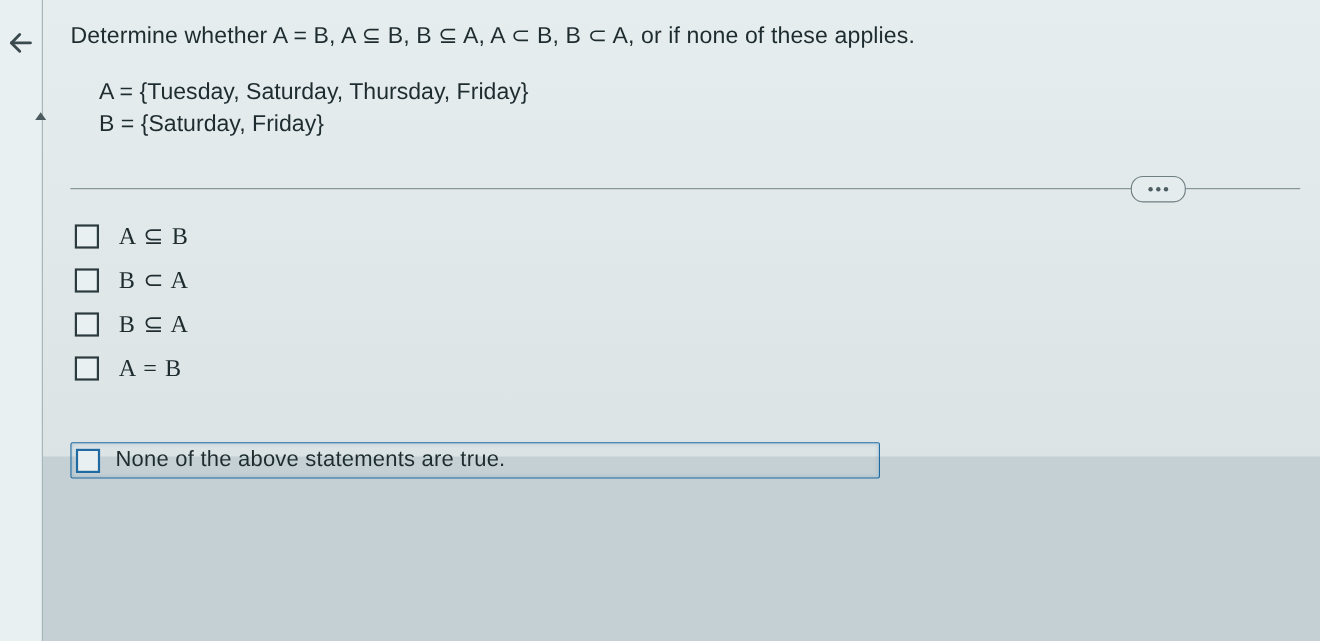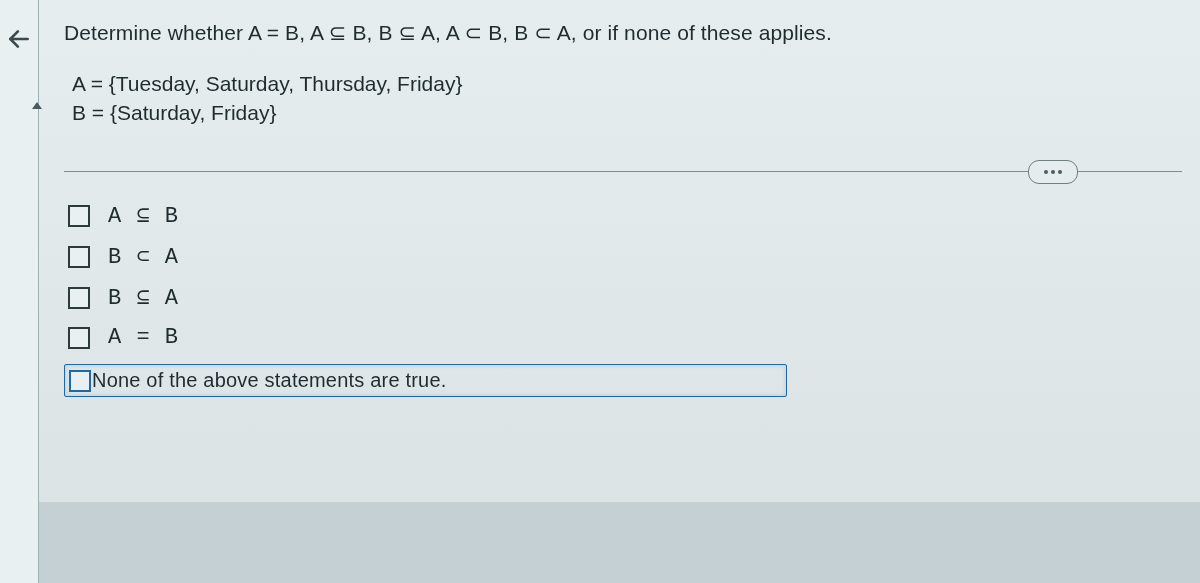--- a/index.html
+++ b/index.html
@@ -7,21 +7,21 @@
     padding: 0;
     width: 1200px;
     height: 583px;
     font-family: Arial, Helvetica, sans-serif;
     background: #c5d0d4;
     overflow: hidden;
   }
   .page {
     position: relative;
     width: 1200px;
-    height: 502px;
+    height: 415px;
     background: linear-gradient(180deg, #e6edef 0%, #e2e9eb 45%, #dbe3e5 100%);
   }
   .left-bar {
     position: absolute;
     left: 0;
     top: 0;
     width: 38px;
     height: 583px;
     background: #e9f0f2;
     border-right: 1px solid #9fb0b5;
@@ -59,21 +59,21 @@
   }
   .question-prompt {
     font-size: 21px;
     line-height: 1.45;
     margin-bottom: 22px;
     letter-spacing: 0.1px;
   }
   .sets-block {
     font-size: 21px;
     line-height: 1.35;
-    margin-left: 8px;
+    margin-left: 26px;
   }
   .divider-wrap {
     position: relative;
     margin-top: 44px;
     margin-bottom: 30px;
   }
   .divider {
     border: none;
     border-top: 1.5px solid #7e8d91;
     margin: 0;
@@ -118,37 +118,38 @@
   .checkbox {
     width: 22px;
     height: 22px;
     border: 2.2px solid #2b3a3e;
     background: #e9f0f2;
     box-sizing: border-box;
     display: inline-block;
     flex-shrink: 0;
   }
   .option-label {
-    font-family: Liberation Mono, monospace;
+    font-family: Liberation Serif, serif;
     font-size: 22px;
     letter-spacing: 1px;
   }
   .option-label.plain {
     font-family: Arial, Helvetica, sans-serif;
     letter-spacing: 0.2px;
     font-size: 20px;
   }
   .selected-box {
     border: 1.8px solid #1f6aa1;
     padding: 4px 340px 4px 4px;
     display: inline-flex;
     align-items: flex-end;
-    gap: 1px;
+    gap: 14px;
     border-radius: 2px;
     box-shadow: 0 0 4px rgba(31,106,161,0.25) inset;
+    margin-top: 40px;
   }
   .selected-box .checkbox {
     border-color: #1f6aa1;
   }
 </style>
 </head>
 <body>
 
 <div class="page">
 

